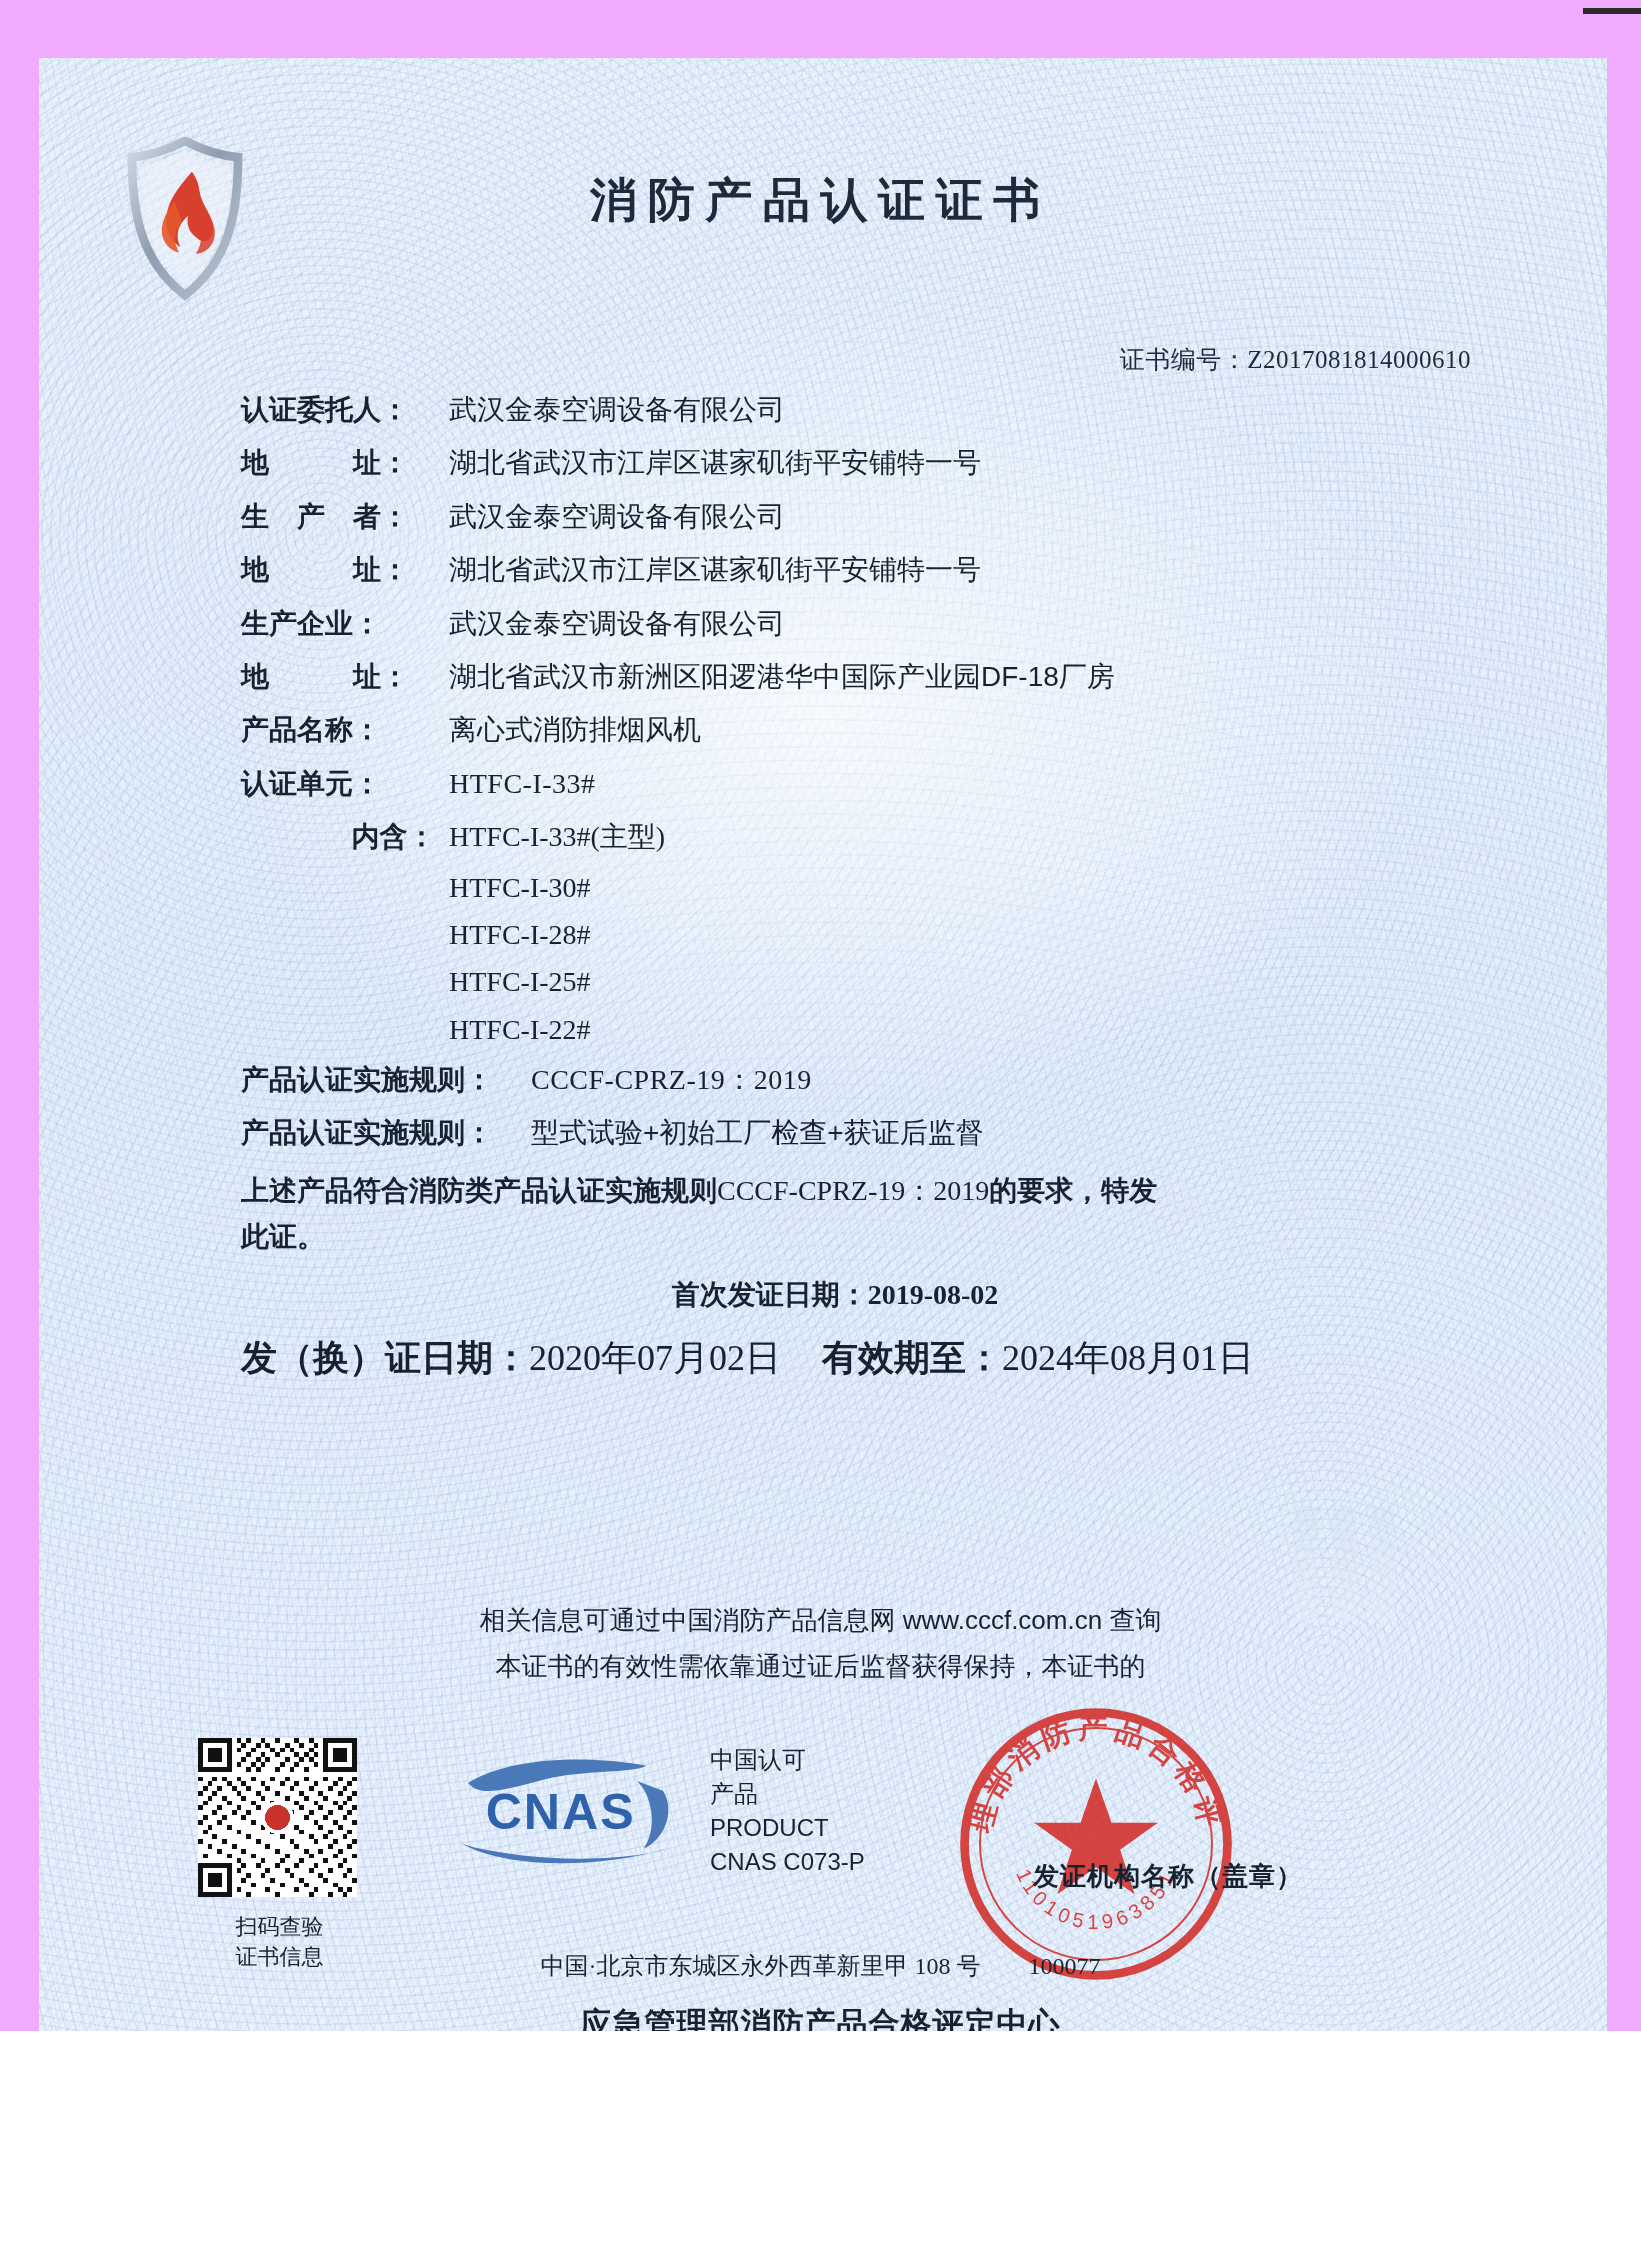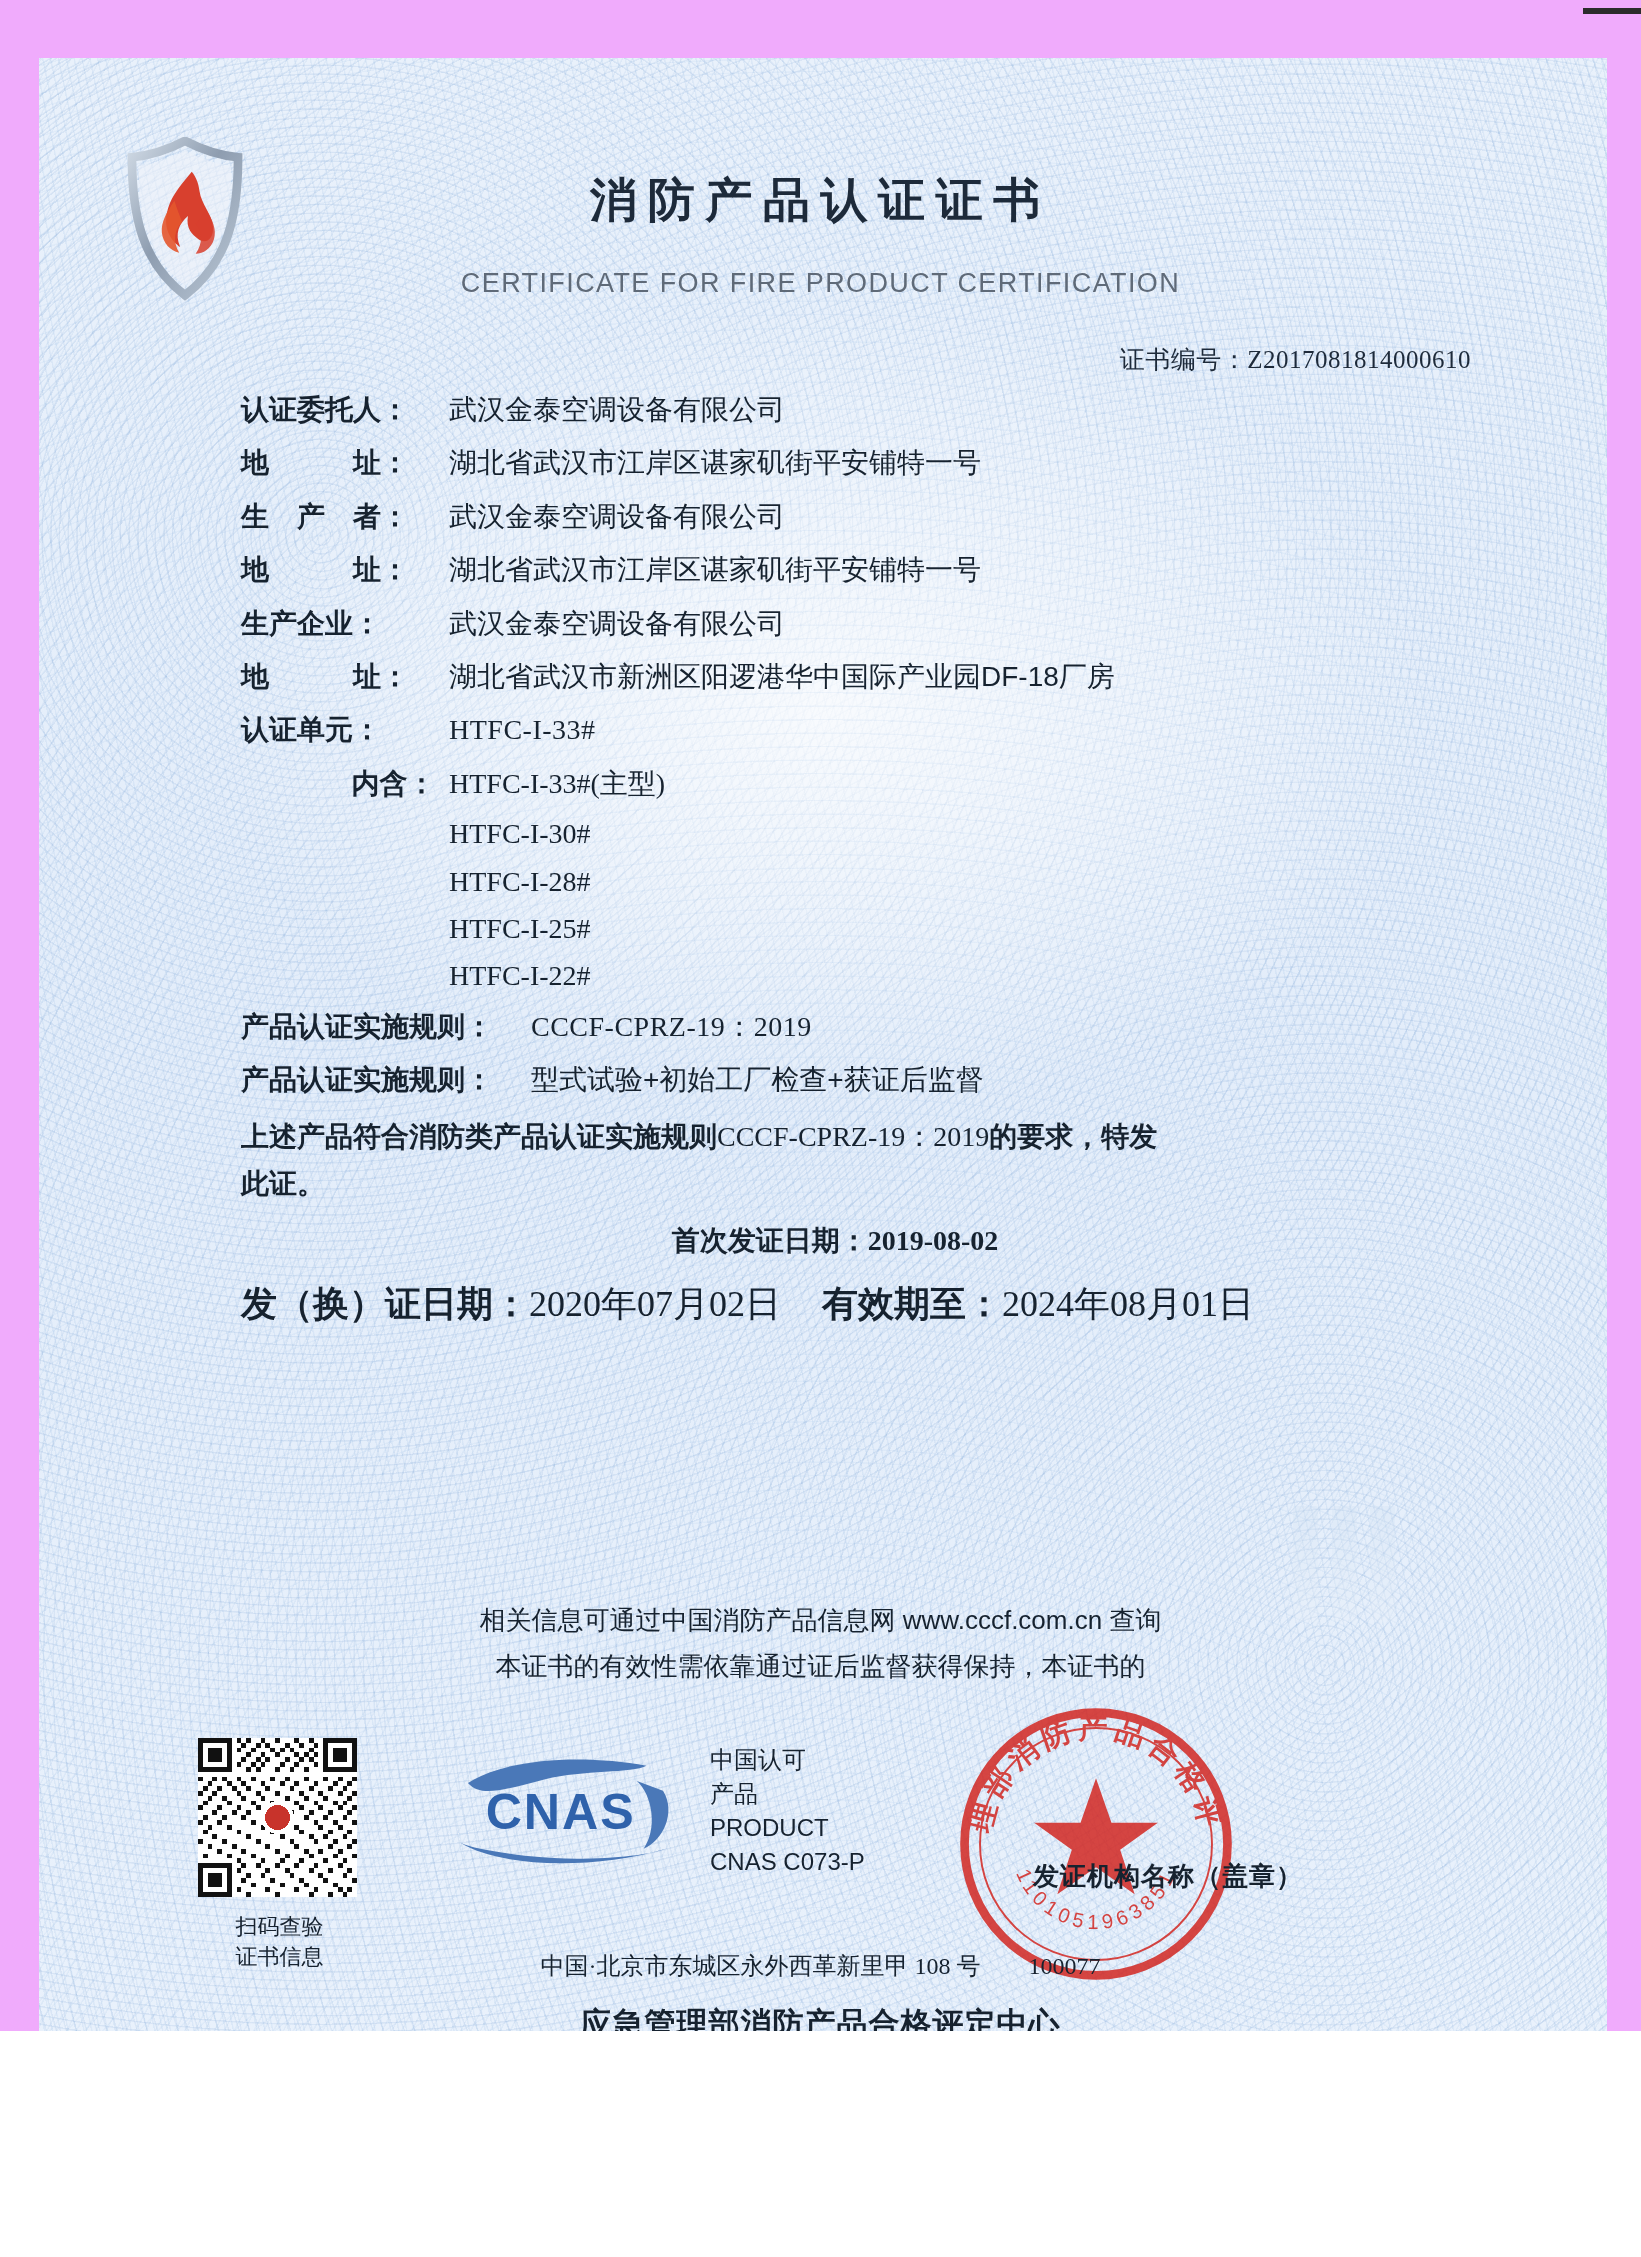--- a/index.html
+++ b/index.html
@@ -115,21 +115,20 @@
       </defs>
       <path d="M63 4 C40 16 18 20 8 21 C8 80 18 130 63 164 C108 130 118 80 118 21 C108 20 86 16 63 4 Z" fill="none" stroke="url(#shg)" stroke-width="9"></path>
       <path d="M63 14 C43 25 24 29 15 30 C15 80 24 124 63 154 C102 124 111 80 111 30 C102 29 83 25 63 14 Z" fill="#eef3f9" opacity=".55"></path>
       <path d="M70 36 C55 54 47 64 44 80 C41 96 49 108 58 114 C52 100 57 90 66 82 C64 95 70 101 77 106 C86 112 93 104 92 93 C91 80 80 70 78 56 C77 47 74 41 70 36 Z" fill="#d8402e"></path>
       <path d="M52 66 C44 78 38 88 39 99 C40 110 48 118 57 120 C50 108 52 96 60 88 C57 80 54 73 52 66 Z" fill="#e4572e" opacity=".9"></path>
       <path d="M84 74 C92 86 96 96 93 106 C90 116 82 121 74 121 C82 110 81 98 74 90 C79 85 82 79 84 74 Z" fill="#d8402e" opacity=".85"></path>
     </svg>
   </div>
 
   <div class="title-zh">消防产品认证证书</div>
-  <div class="title-en">CERTIFICATE FOR FIRE PRODUCT CERTIFICATION</div>
 
   <div class="cert-no">
     <span>证书编号：</span><span style="font-family:'Liberation Serif',serif;">Z2017081814000610</span>
   </div>
 
   <div class="fields">
 
     <div class="row">
       <span class="lbl w1">认证委托人：</span>
       <span class="val">武汉金泰空调设备有限公司</span>
@@ -146,20 +145,24 @@
       <span class="lbl w1">地　　　址：</span>
       <span class="val">湖北省武汉市江岸区谌家矶街平安铺特一号</span>
     </div>
     <div class="row">
       <span class="lbl w1">生产企业：</span>
       <span class="val">武汉金泰空调设备有限公司</span>
     </div>
     <div class="row">
       <span class="lbl w1">地　　　址：</span>
       <span class="val">湖北省武汉市新洲区阳逻港华中国际产业园DF-18厂房</span>
+    </div>
+    <div class="row">
+      <span class="lbl w1">产品名称：</span>
+      <span class="val">离心式消防排烟风机</span>
     </div>
     <div class="row">
       <span class="lbl w1">认证单元：</span>
       <span class="val mono">HTFC-I-33#</span>
     </div>
 
     <div class="sub-row">
       <span class="sub-lbl">内含：</span>
       <span class="sub-val">HTFC-I-33#(主型)</span>
     </div>

